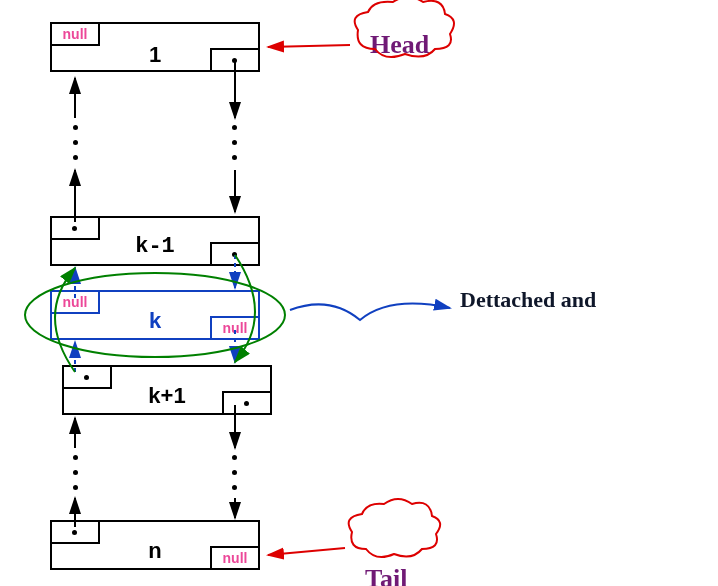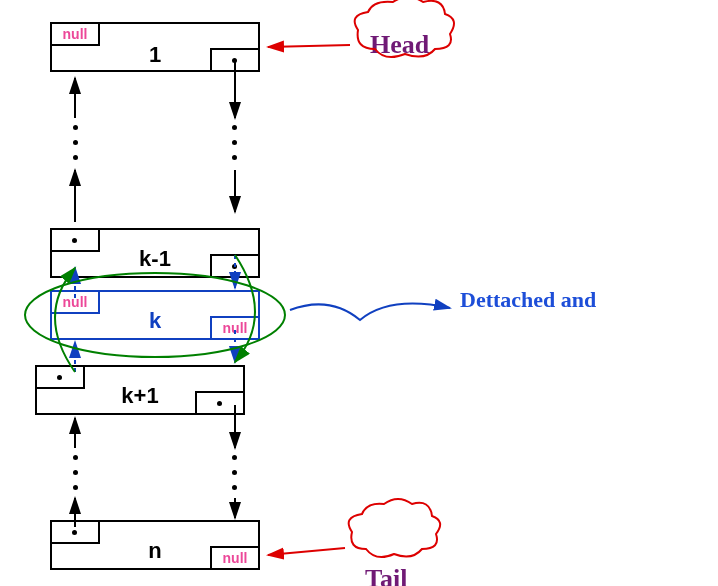--- a/index.html
+++ b/index.html
@@ -62,42 +62,42 @@
   }
   .cloud-label {
     position: absolute;
     color: #701a75;
     font-size: 26px;
     font-weight: bold;
     font-family: 'Comic Sans MS', cursive;
   }
   .ann-label {
     position: absolute;
-    color: #1d4ed8;
+    color: #0f172a;
     font-size: 22px;
     font-weight: bold;
     font-family: 'Comic Sans MS', cursive;
     line-height: 1.35;
   }
 </style>
 </head>
 <body>
 
 <div class="node" style="left:50px; top:22px; width:210px; height:50px;">
   <div class="prevslot" style="left:-2px; top:-2px; width:50px; height:24px;">
     <span>null</span>
   </div>
   <div class="nodelabel" style="top:18px;">1</div>
   <div class="nextslot" style="right:-2px; bottom:-2px; width:50px; height:24px;">
     <span></span>
     <span class="dot" style="left:20px; top:8px;"></span>
   </div>
 </div>
 
-<div class="node" style="left:50px; top:228px; width:210px; height:50px;">
+<div class="node" style="left:50px; top:216px; width:210px; height:50px;font-family:Liberation Mono, monospace;">
   <div class="prevslot" style="left:-2px; top:-2px; width:50px; height:24px;">
     <span></span>
     <span class="dot" style="left:20px; top:8px;"></span>
   </div>
   <div class="nodelabel" style="top:16px;">k-1</div>
   <div class="nextslot" style="right:-2px; bottom:-2px; width:50px; height:24px;">
     <span></span>
     <span class="dot" style="left:20px; top:8px;"></span>
   </div>
 </div>
@@ -105,21 +105,21 @@
 <div class="node" style="left:50px; top:290px; width:210px; height:50px; border-color:#1040c0;">
   <div class="prevslot" style="left:-2px; top:-2px; width:50px; height:24px; border-color:#1040c0;">
     <span>null</span>
   </div>
   <div class="nodelabel" style="top:16px; color:#1040c0;">k</div>
   <div class="nextslot" style="right:-2px; bottom:-2px; width:50px; height:24px; border-color:#1040c0;">
     <span>null</span>
   </div>
 </div>
 
-<div class="node" style="left:35px; top:365px; width:210px; height:50px;">
+<div class="node" style="left:62px; top:365px; width:210px; height:50px;">
   <div class="prevslot" style="left:-2px; top:-2px; width:50px; height:24px;">
     <span></span>
     <span class="dot" style="left:20px; top:8px;"></span>
   </div>
   <div class="nodelabel" style="top:16px;">k+1</div>
   <div class="nextslot" style="right:-2px; bottom:-2px; width:50px; height:24px;">
     <span></span>
     <span class="dot" style="left:20px; top:8px;"></span>
   </div>
 </div>

